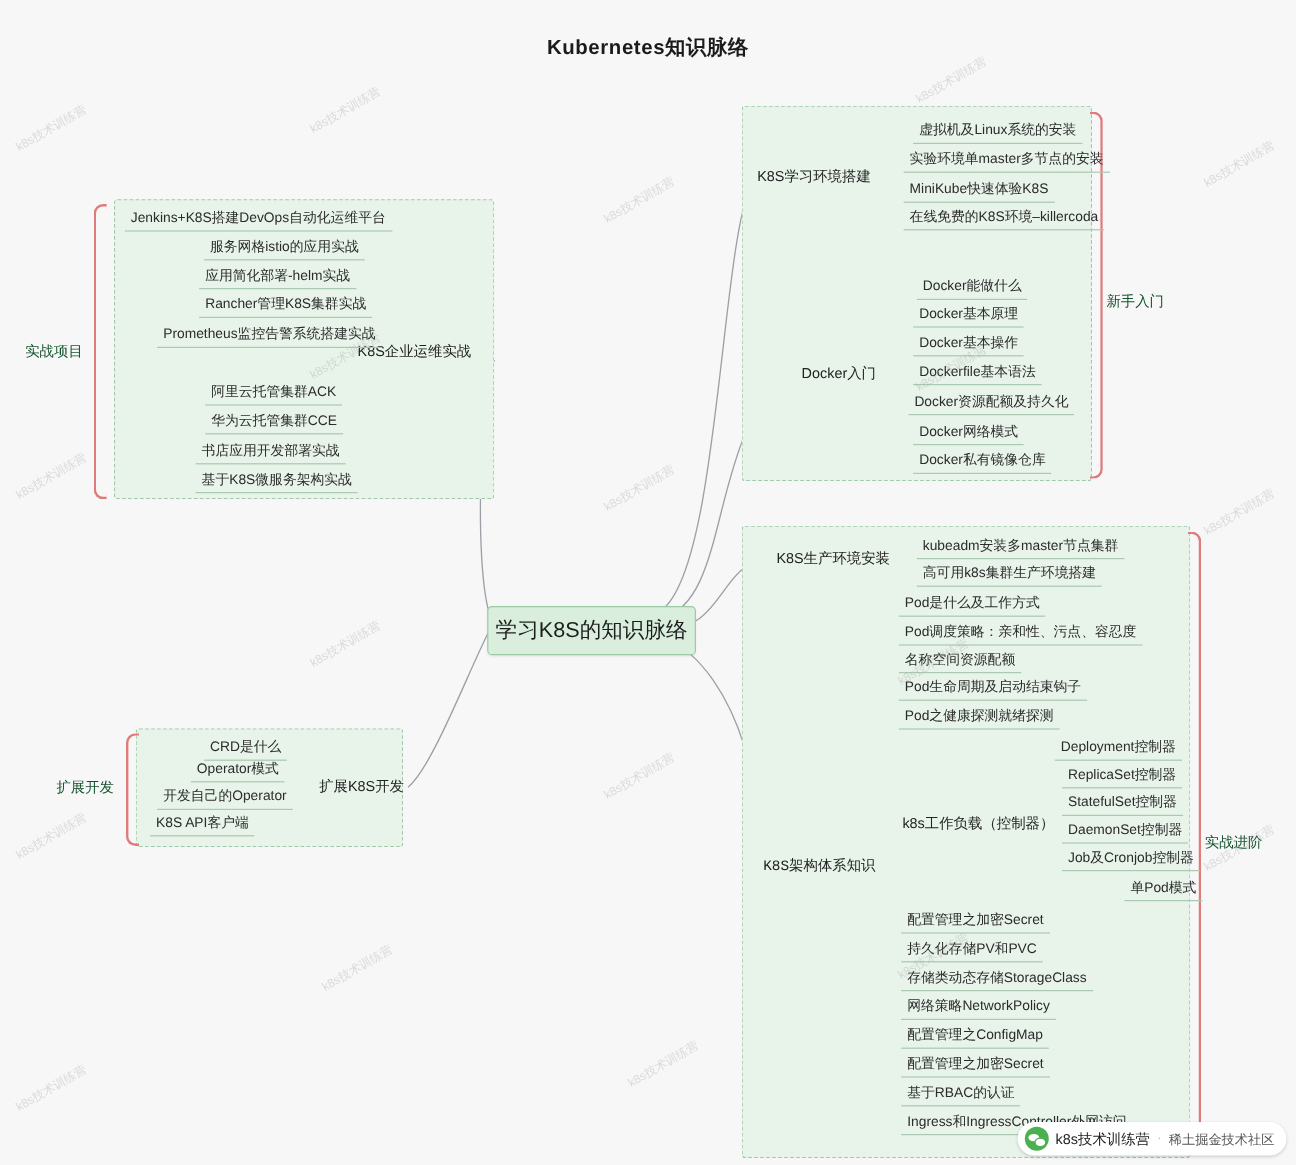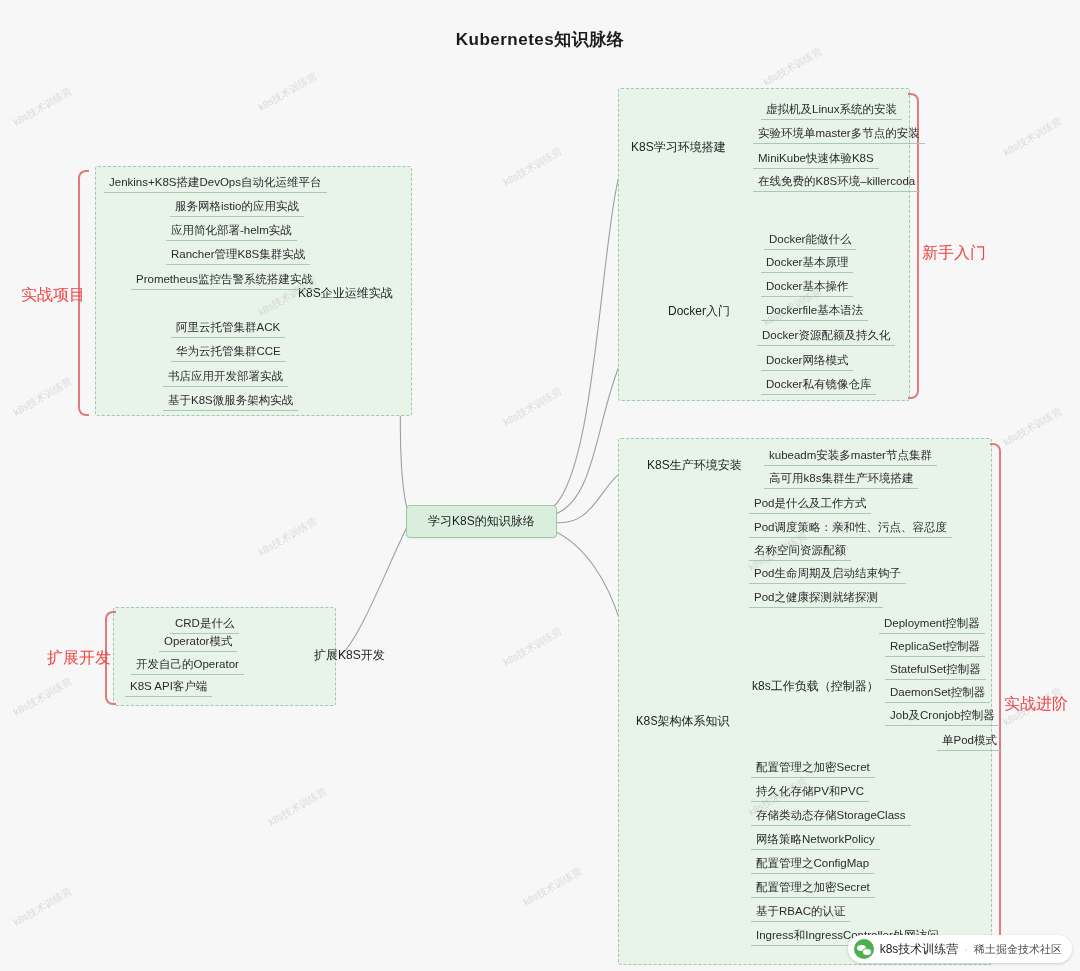--- a/index.html
+++ b/index.html
@@ -51,22 +51,22 @@
     padding: 2px 5px 3px 5px;
   }
   .node.branch {
     font-size: 12px;
     color: #222;
   }
   .node.root {
     background: #d9eedd;
     border: 1px solid #9ccaa6;
     border-radius: 4px;
-    font-size: 12px;
-    padding: 8px 21px;
+    font-size: 18px;
+    padding: 8px 6px;
     color: #1d1d1d;
     box-shadow: 0 1px 2px rgba(0,0,0,0.06);
   }
   .group-box {
     position: absolute;
     background: #e8f4ea;
     border: 1px dashed #9fc9a8;
     border-radius: 3px;
   }
   .brace {
@@ -76,22 +76,22 @@
     border-radius: 8px 0 0 8px;
     width: 9px;
   }
   .brace.right {
     border: 2px solid #e07b7b;
     border-left: none;
     border-radius: 0 8px 8px 0;
   }
   .brace-label {
     position: absolute;
-    font-size: 16px;
-    color: #ef4444;
+    font-size: 12px;
+    color: #14532d;
     white-space: nowrap;
   }
   .wm {
     position: absolute;
     font-size: 10px;
     color: rgba(150,150,150,0.30);
     transform: rotate(-30deg);
     white-space: nowrap;
     pointer-events: none;
     user-select: none;
@@ -232,21 +232,21 @@
 
   <div class="brace right" style="left:908px; top:93px; height:302px;"></div>
   <div class="brace-label" style="left:922px; top:243px;">新手入门</div>
 
   <div class="brace right" style="left:990px; top:443px; height:516px;"></div>
   <div class="brace-label" style="left:1004px; top:694px;">实战进阶</div>
 
   <div class="node root" style="left:406px; top:505px;">学习K8S的知识脉络</div>
 
   <div class="node branch" style="left:294px; top:284px;">K8S企业运维实战</div>
-  <div class="node branch" style="left:262px; top:646px;margin-left:48px;">扩展K8S开发</div>
+  <div class="node branch" style="left:262px; top:646px;">扩展K8S开发</div>
   <div class="node branch" style="left:627px; top:138px;">K8S学习环境搭建</div>
   <div class="node branch" style="left:664px; top:302px;">Docker入门</div>
   <div class="node branch" style="left:643px; top:456px;">K8S生产环境安装</div>
   <div class="node branch" style="left:632px; top:713px;font-family:Liberation Mono, monospace;">K8S架构体系知识</div>
   <div class="node branch" style="left:748px; top:677px;">k8s工作负载（控制器）</div>
 
   <div class="node leaf" style="left:104px; top:173px;">Jenkins+K8S搭建DevOps自动化运维平台</div>
   <div class="node leaf" style="left:170px; top:197px;">服务网格istio的应用实战</div>
   <div class="node leaf" style="left:166px; top:221px;">应用简化部署-helm实战</div>
   <div class="node leaf" style="left:166px; top:245px;">Rancher管理K8S集群实战</div>

